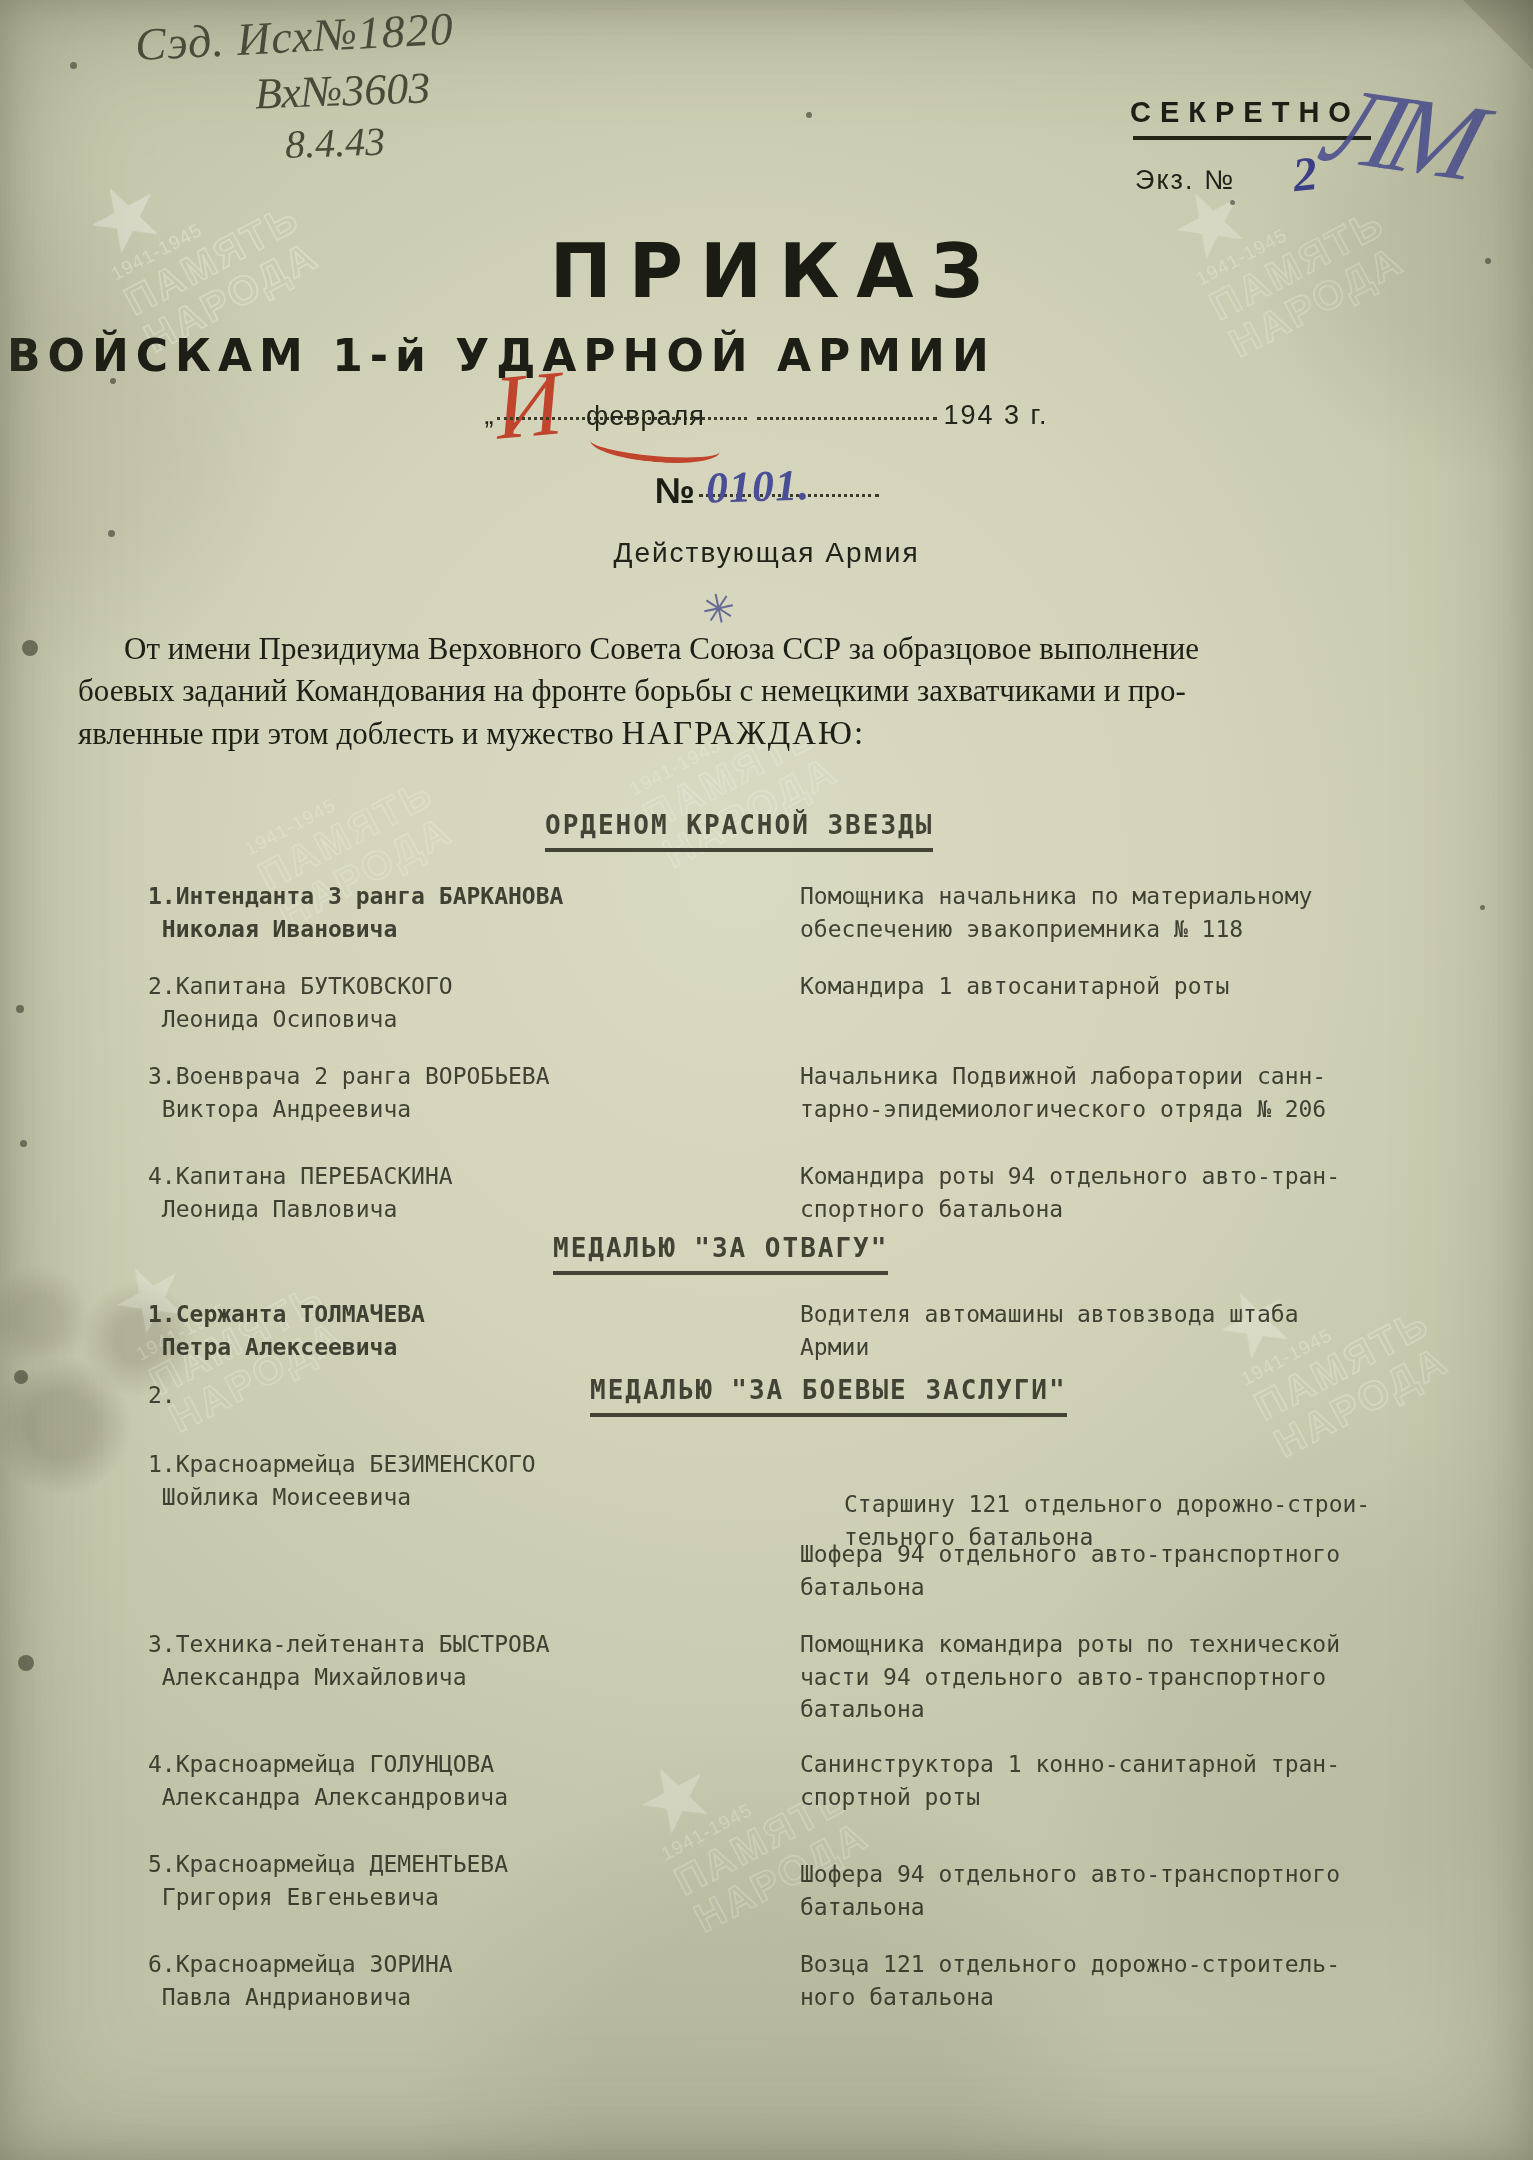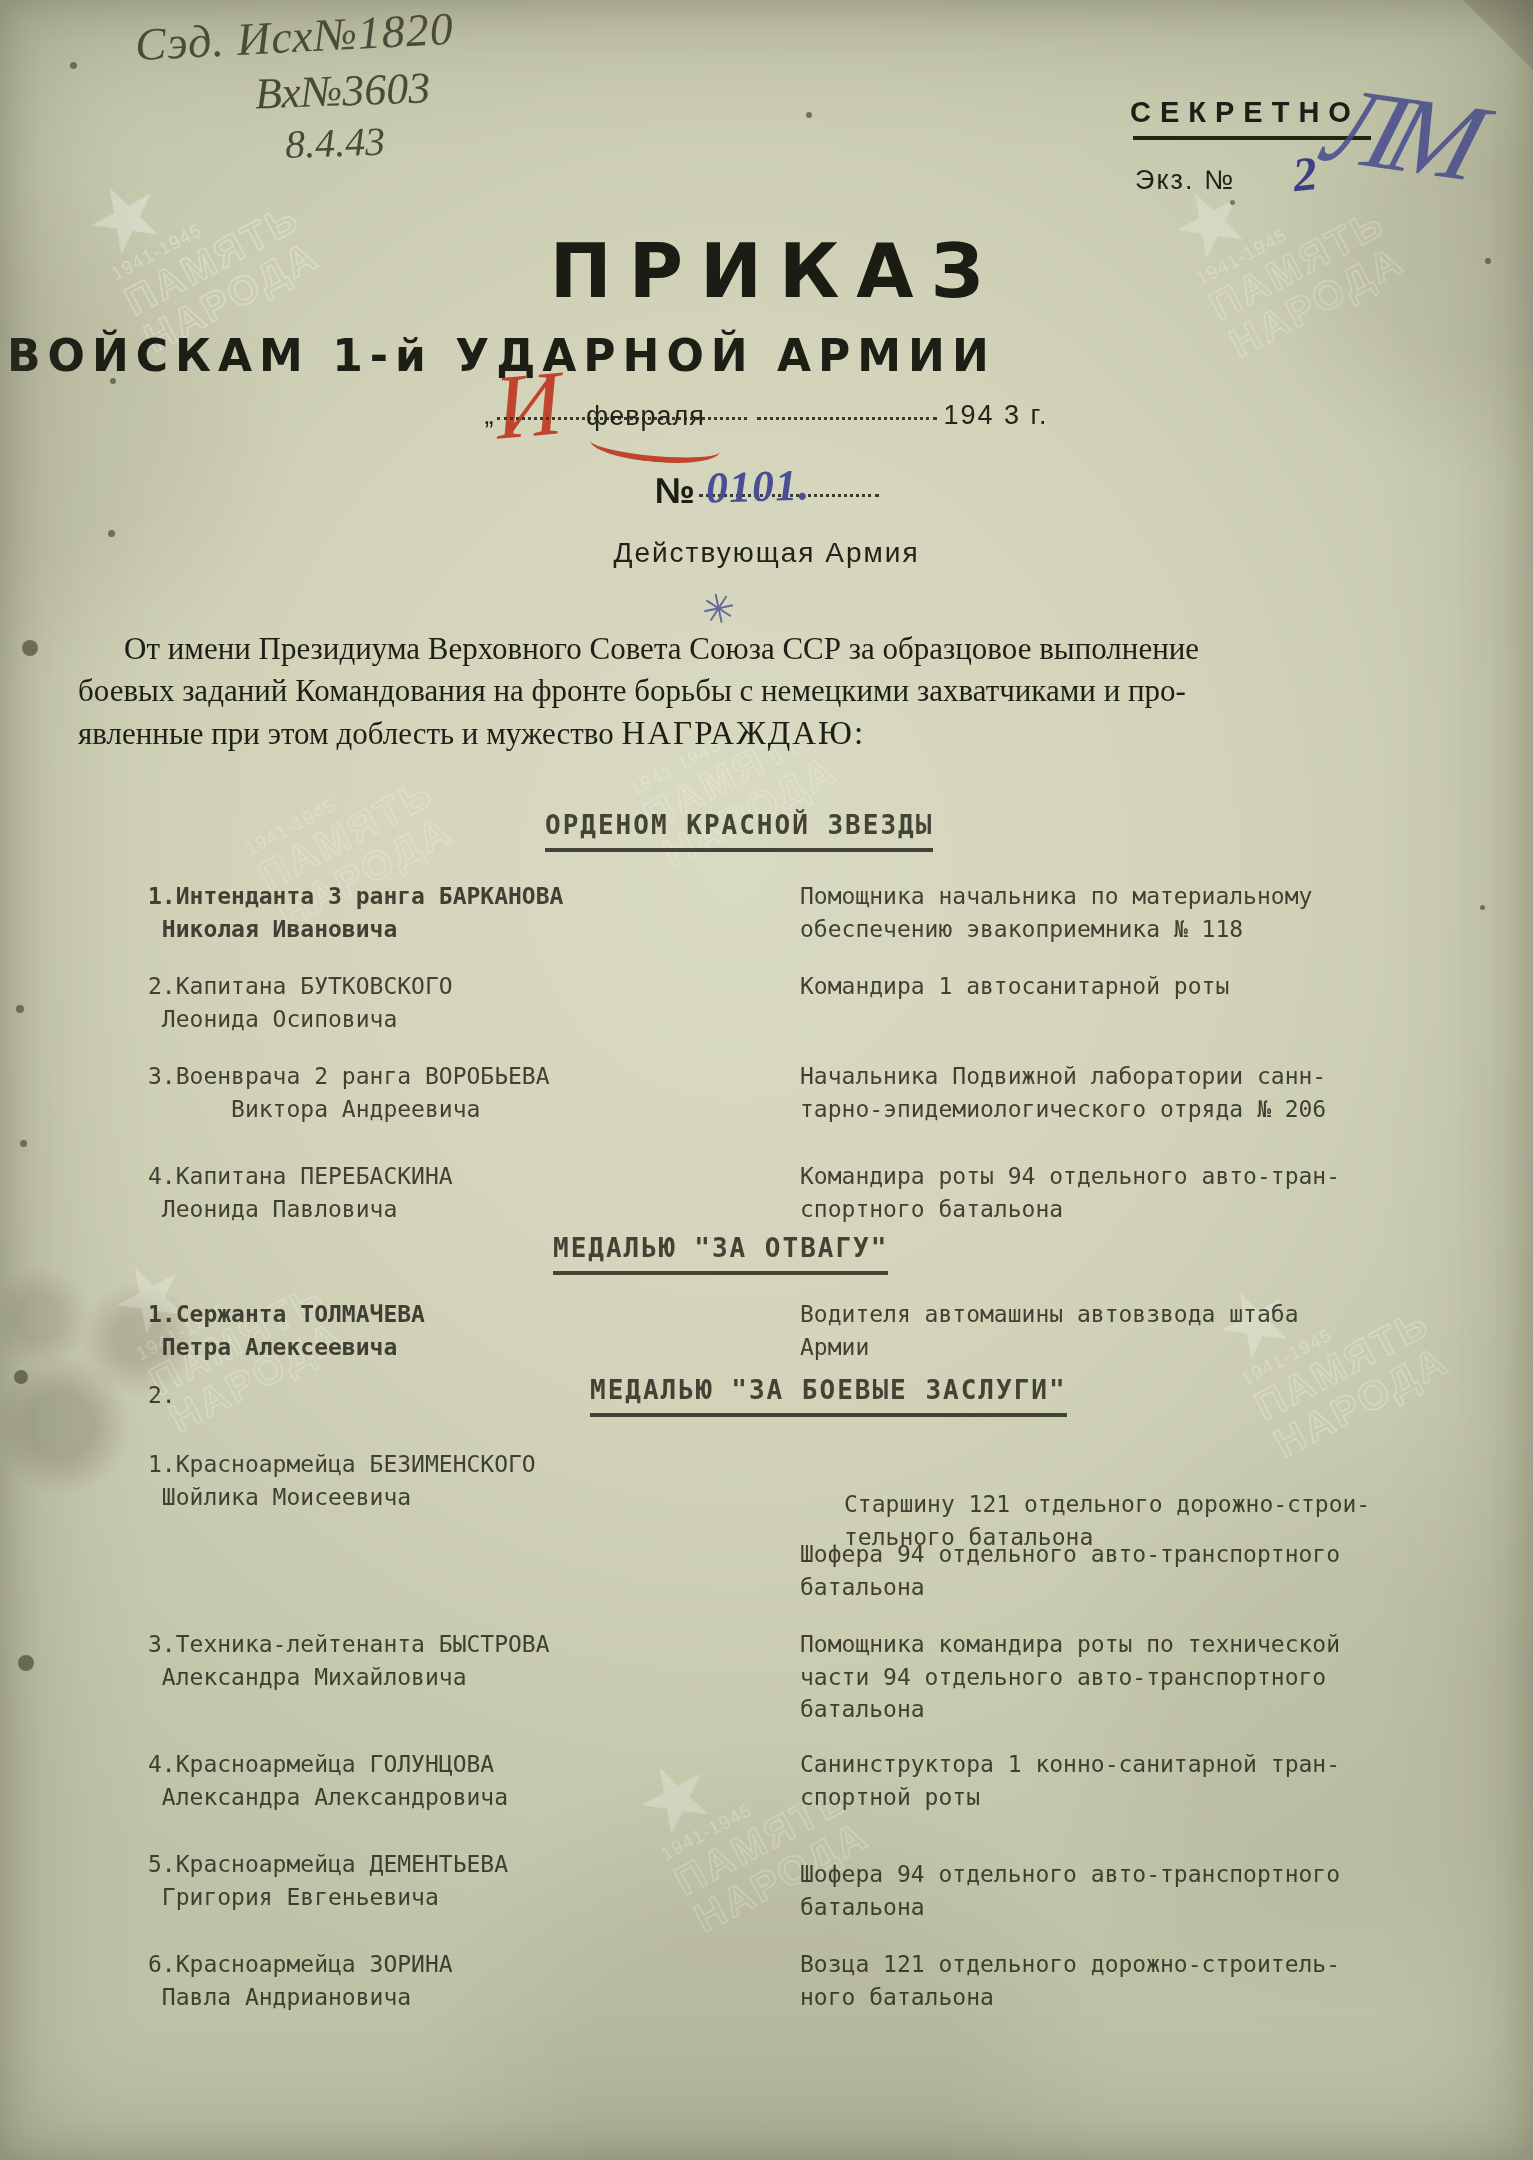--- a/index.html
+++ b/index.html
@@ -340,21 +340,21 @@
 
   <div class="entry left" style="top:880px;font-weight:bold;"><span>1.Интенданта 3 ранга БАРКАНОВА</span>
 <span> Николая Ивановича</span></div>
   <div class="entry right" style="top:880px;"><span>Помощника начальника по материальному</span>
 <span>обеспечению эвакоприемника № 118</span></div>
 
   <div class="entry left" style="top:970px;"><span>2.Капитана БУТКОВСКОГО</span>
 <span> Леонида Осиповича</span></div>
   <div class="entry right" style="top:970px;"><span>Командира 1 автосанитарной роты</span></div>
 
-  <div class="entry left" style="top:1060px;text-align:center;"><span>3.Военврача 2 ранга ВОРОБЬЕВА</span>
+  <div class="entry left" style="top:1060px;"><span>3.Военврача 2 ранга ВОРОБЬЕВА</span>
 <span> Виктора Андреевича</span></div>
   <div class="entry right" style="top:1060px;"><span>Начальника Подвижной лаборатории санн-</span>
 <span>тарно-эпидемиологического отряда № 206</span></div>
 
   <div class="entry left" style="top:1160px;"><span>4.Капитана ПЕРЕБАСКИНА</span>
 <span> Леонида Павловича</span></div>
   <div class="entry right" style="top:1160px;"><span>Командира роты 94 отдельного авто-тран-</span>
 <span>спортного батальона</span></div>
 
   <div class="award-head" style="top:1233px; left:553px;">МЕДАЛЬЮ "ЗА ОТВАГУ"</div>

